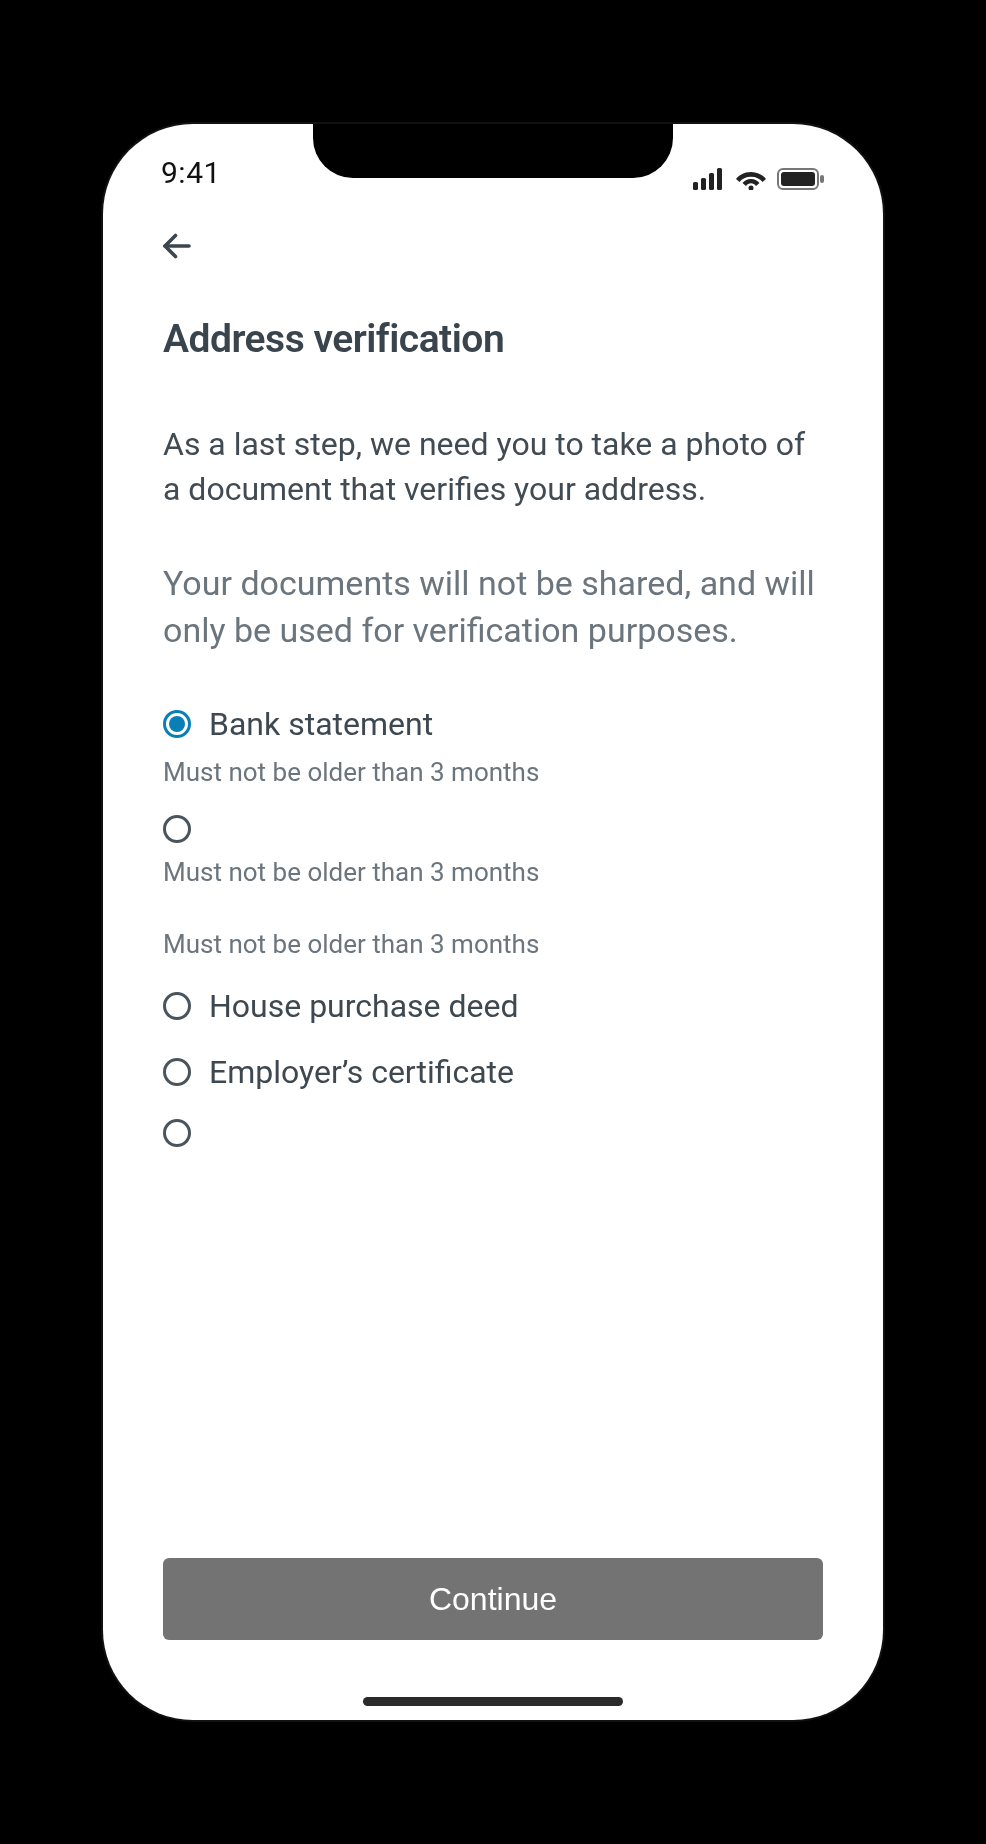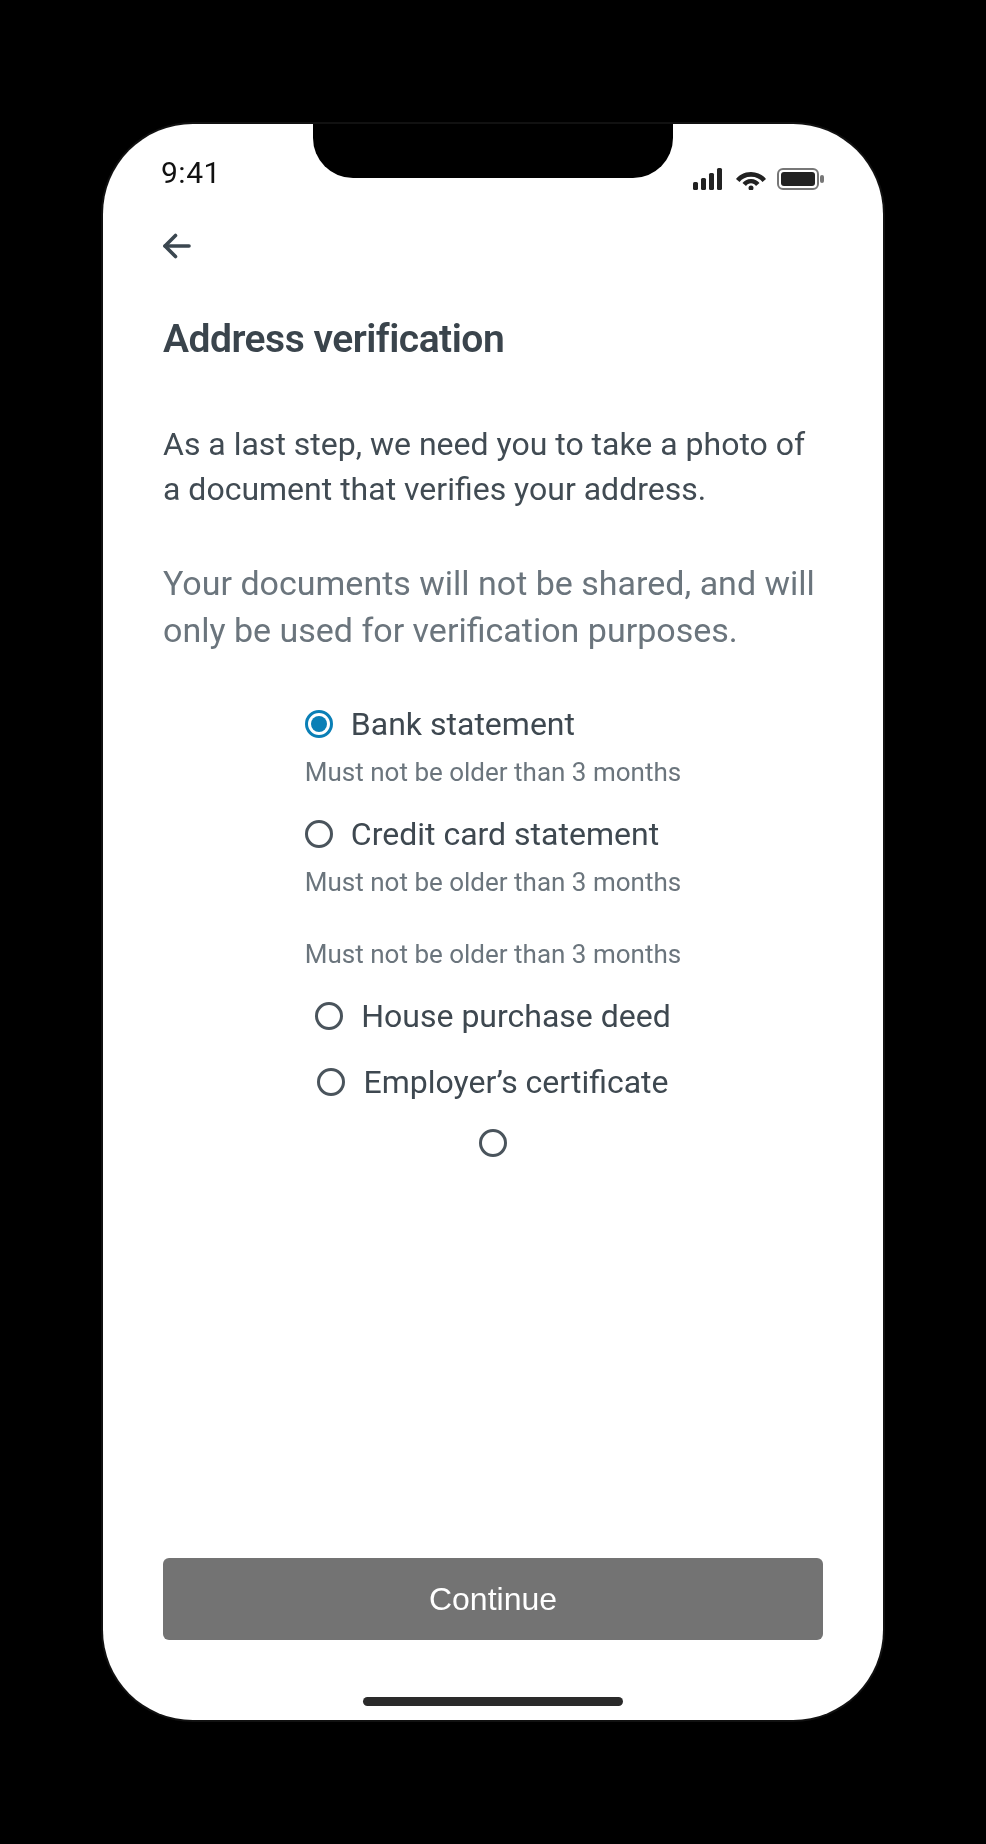--- a/index.html
+++ b/index.html
@@ -88,21 +88,20 @@
   .privacy {
     font-size: 34px;
     line-height: 1.4;
     color: #6b757d;
     margin-bottom: 50px;
   }
   .options {
     display: flex;
     flex-direction: column;
     gap: 28px;
-    align-items: center;
   }
   .option {
     display: flex;
     flex-direction: column;
     cursor: pointer;
   }
   .option-row {
     display: flex;
     align-items: center;
     gap: 18px;
@@ -204,21 +203,20 @@
         <div class="option">
           <div class="option-row">
             <span class="radio selected"></span>
             <span class="option-label">Bank statement</span>
           </div>
           <div class="option-hint">Must not be older than 3 months</div>
         </div>
         <div class="option">
           <div class="option-row">
             <span class="radio"></span>
-            <span class="option-label">Credit card statement</span>
           </div>
           <div class="option-hint">Must not be older than 3 months</div>
         </div>
         <div class="option">
           <div class="option-hint">Must not be older than 3 months</div>
         </div>
         <div class="option">
           <div class="option-row">
             <span class="radio"></span>
             <span class="option-label">House purchase deed</span>

